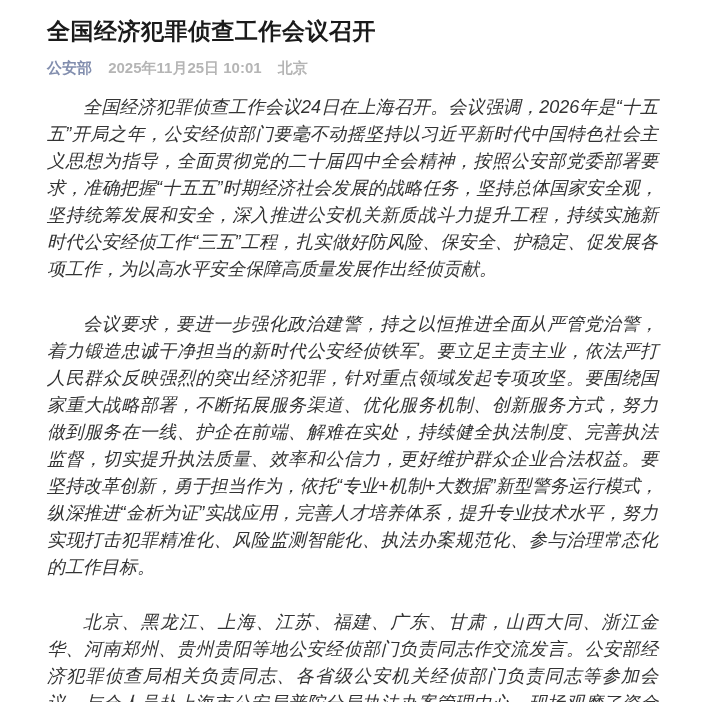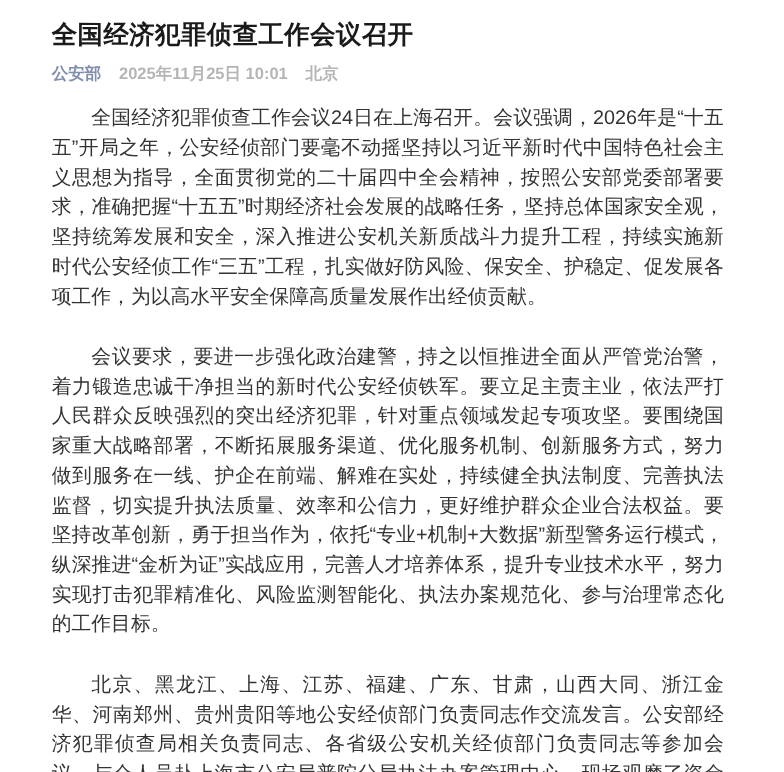--- a/index.html
+++ b/index.html
@@ -50,20 +50,21 @@
     margin-top: 16px;
   }
   .body-text p {
     font-size: 18px;
     line-height: 27px;
     color: var(--c-body);
     text-indent: 2em;
     margin: 0 0 28px 0;
     text-align: justify;
     word-break: break-all;
+    font-style: italic;
   }
 </style>
 </head>
 <body>
 
 <div class="page">
   <div class="article">
 
     <h1 class="article-title">全国经济犯罪侦查工作会议召开</h1>
 

